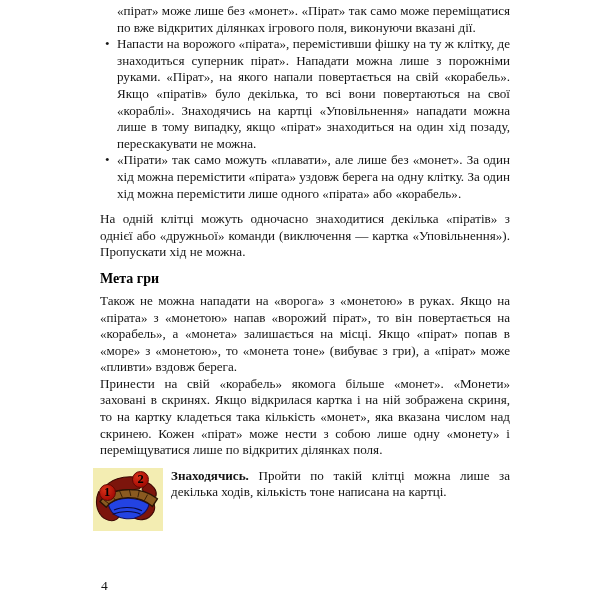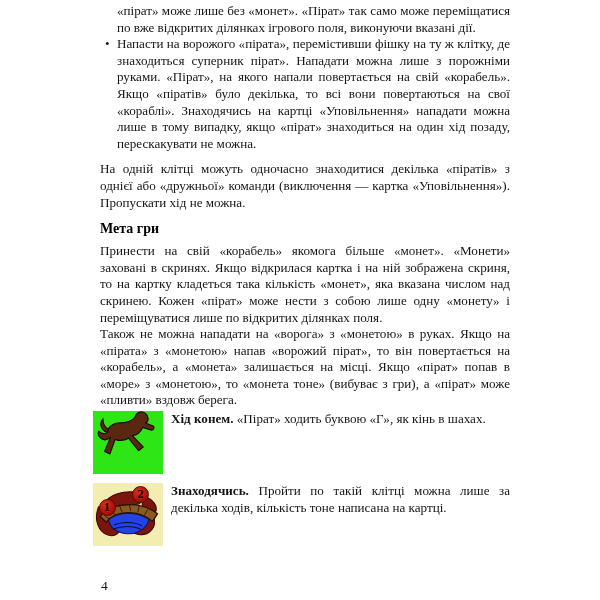--- a/index.html
+++ b/index.html
@@ -40,55 +40,30 @@
   .page-number { position:absolute; left:101px; top:578px; font-size:13.5px; }
 </style>
 </head>
 <body>
 
 <div class="page">
 
   <ul class="rules">
     <li>«пірат» може лише без «монет». «Пірат» так само може переміщатися по вже відкритих ділянках ігрового поля, виконуючи вказані дії.</li>
     <li class="bulleted">Напасти на ворожого «пірата», перемістивши фішку на ту ж клітку, де знаходиться суперник пірат». Нападати можна лише з порожніми руками. «Пірат», на якого напали повертається на свій «корабель». Якщо «піратів» було декілька, то всі вони повертаються на свої «кораблі». Знаходячись на картці «Уповільнення» нападати можна лише в тому випадку, якщо «пірат» знаходиться на один хід позаду, перескакувати не можна.</li>
+    <li class="bulleted">«Пірати» так само можуть «плавати», але лише без «монет». За один хід можна перемістити «пірата» уздовж берега на одну клітку. За один хід можна перемістити лише одного «пірата» або «корабель».</li>
   </ul>
 
   <p class="jtext closing">На одній клітці можуть одночасно знаходитися декілька «піратів» з однієї або «дружньої» команди (виключення — картка «Уповільнення»). Пропускати хід не можна.</p>
 
   <h2 class="h-goal">Мета гри</h2>
+  <p class="jtext">Також не можна нападати на «ворога» з «монетою» в руках. Якщо на «пірата» з «монетою» напав «ворожий пірат», то він повертається на «корабель», а «монета» залишається на місці. Якщо «пірат» попав в «море» з «монетою», то «монета тоне» (вибуває з гри), а «пірат» може «пливти» вздовж берега.</p>
   <p class="jtext">Принести на свій «корабель» якомога більше «монет». «Монети» заховані в скринях. Якщо відкрилася картка і на ній зображена скриня, то на картку кладеться така кількість «монет», яка вказана числом над скринею. Кожен «пірат» може нести з собою лише одну «монету» і переміщуватися лише по відкритих ділянках поля.</p>
-  <p class="jtext">Також не можна нападати на «ворога» з «монетою» в руках. Якщо на «пірата» з «монетою» напав «ворожий пірат», то він повертається на «корабель», а «монета» залишається на місці. Якщо «пірат» попав в «море» з «монетою», то «монета тоне» (вибуває з гри), а «пірат» може «пливти» вздовж берега.</p>
 
 
-  <div class="card-row row-knight">
-    <div class="game-card">
-      <svg viewBox="0 0 120 100" preserveAspectRatio="none">
-        <rect x="0" y="0" width="120" height="100" fill="#2ee515"></rect>
-        <path d="M24 34 C14 30 10 20 17 13 C17 23 24 29 31 31 Z" fill="#5a2810" stroke="#1c0b03" stroke-width="2"></path>
-        <path d="M20 46
-                 C11 44 7 37 10 32
-                 C14 36 20 37 25 34
-                 C25 26 34 19 45 19
-                 C58 19 66 17 72 10
-                 C74 2 83 -1 90 4
-                 C96 8 96 17 90 19
-                 L103 24
-                 C106 26 104 31 99 30
-                 L85 26
-                 C82 33 75 38 67 39
-                 L86 57 L78 63 L61 43
-                 C54 47 46 48 38 45
-                 L29 68 L20 64 L30 42
-                 C26 44 22 46 20 46 Z" fill="#5a2810" stroke="#1c0b03" stroke-width="2" stroke-linejoin="round"></path>
-      </svg>
-    </div>
-    <div class="card-col">
-      <p class="card-text"><b class="card-title">Хід конем.</b> <span>«Пірат» ходить буквою «Г», як кінь в шахах.</span></p>
-    </div>
-  </div>
 
   <div class="card-row row-slow">
     <div class="game-card">
       <svg viewBox="0 0 100 90" preserveAspectRatio="none">
         <rect x="0" y="0" width="100" height="90" fill="#f3edb2"></rect>
         <path d="M8 34 C2 48 5 64 16 72 C28 79 40 74 37 62 L28 46 Z" fill="#7c150c" stroke="#3a0602" stroke-width="1.5"></path>
         <path d="M16 28 C28 12 58 8 76 18 L66 30 L28 34 Z" fill="#7c150c" stroke="#3a0602" stroke-width="1.5"></path>
         <path d="M52 66 C62 78 80 76 87 62 C91 50 83 40 71 44 L58 52 Z" fill="#7c150c" stroke="#3a0602" stroke-width="1.5"></path>
         <path d="M76 20 C86 24 92 32 90 40 L78 44 L70 30 Z" fill="#7c150c" stroke="#3a0602" stroke-width="1.5"></path>
         <path d="M22 52 C38 40 62 40 80 52 C77 66 60 75 45 72 C32 70 24 62 22 52 Z" fill="#2343e2" stroke="#101060" stroke-width="1.5"></path>

